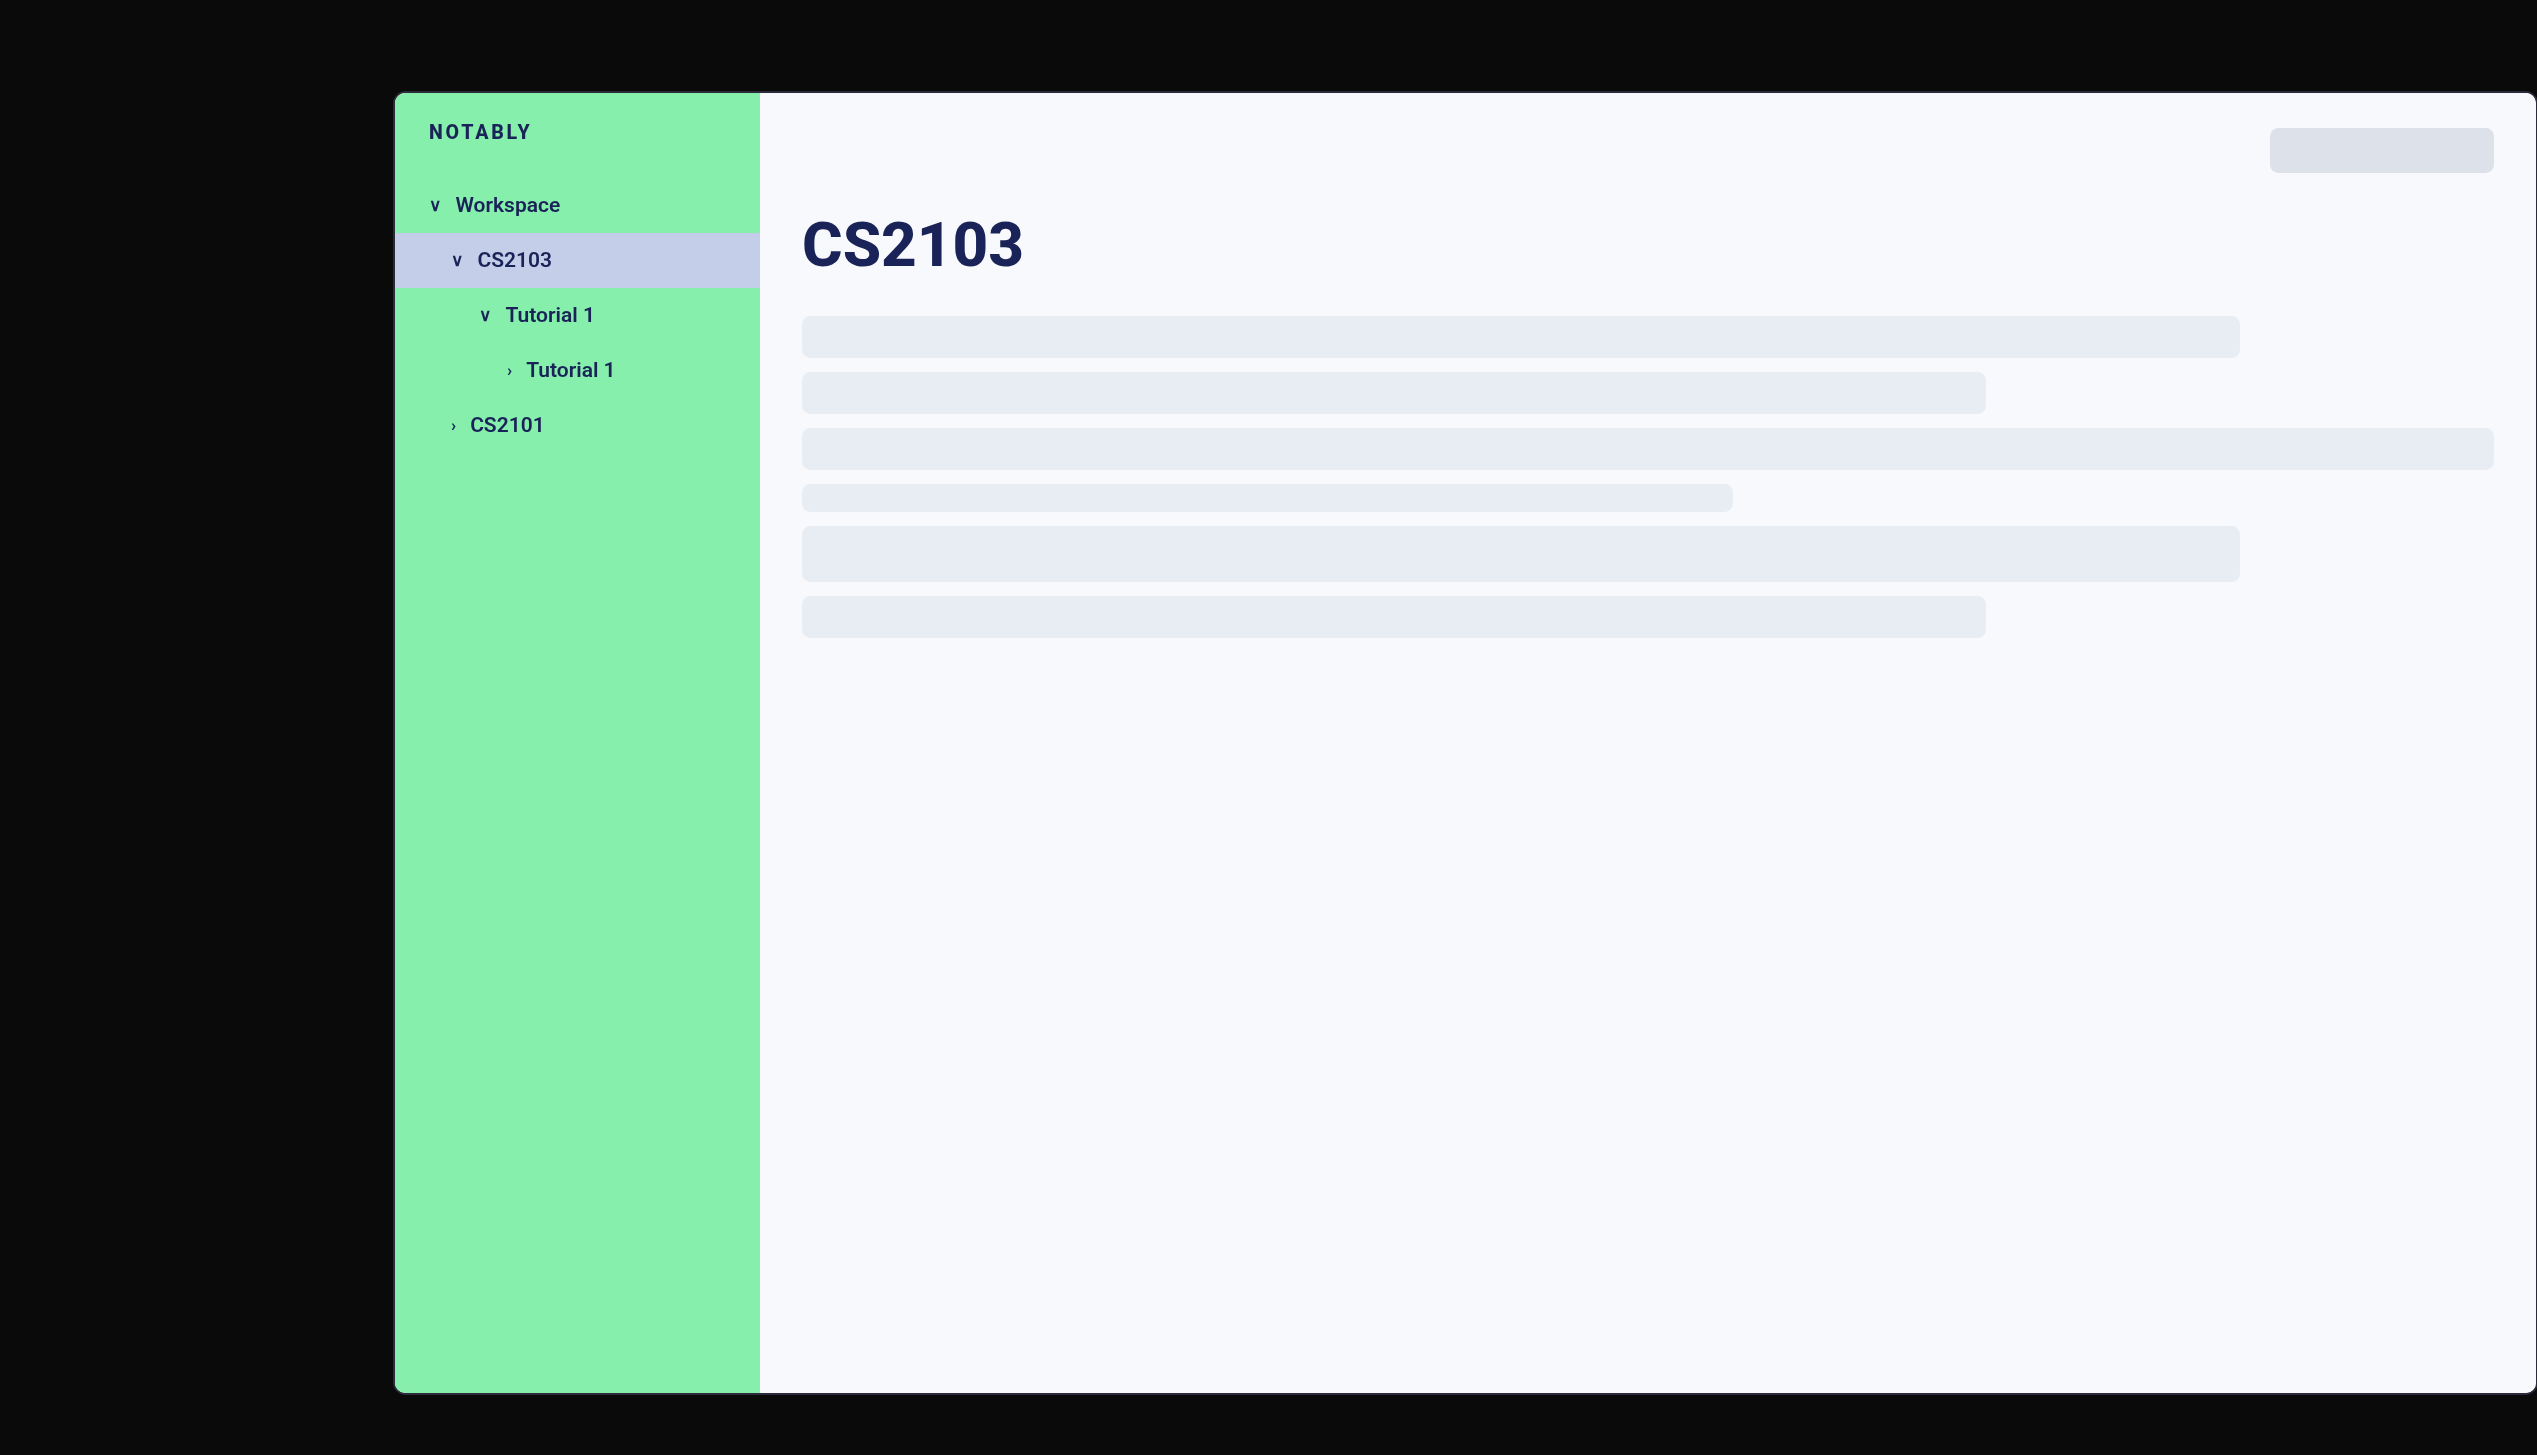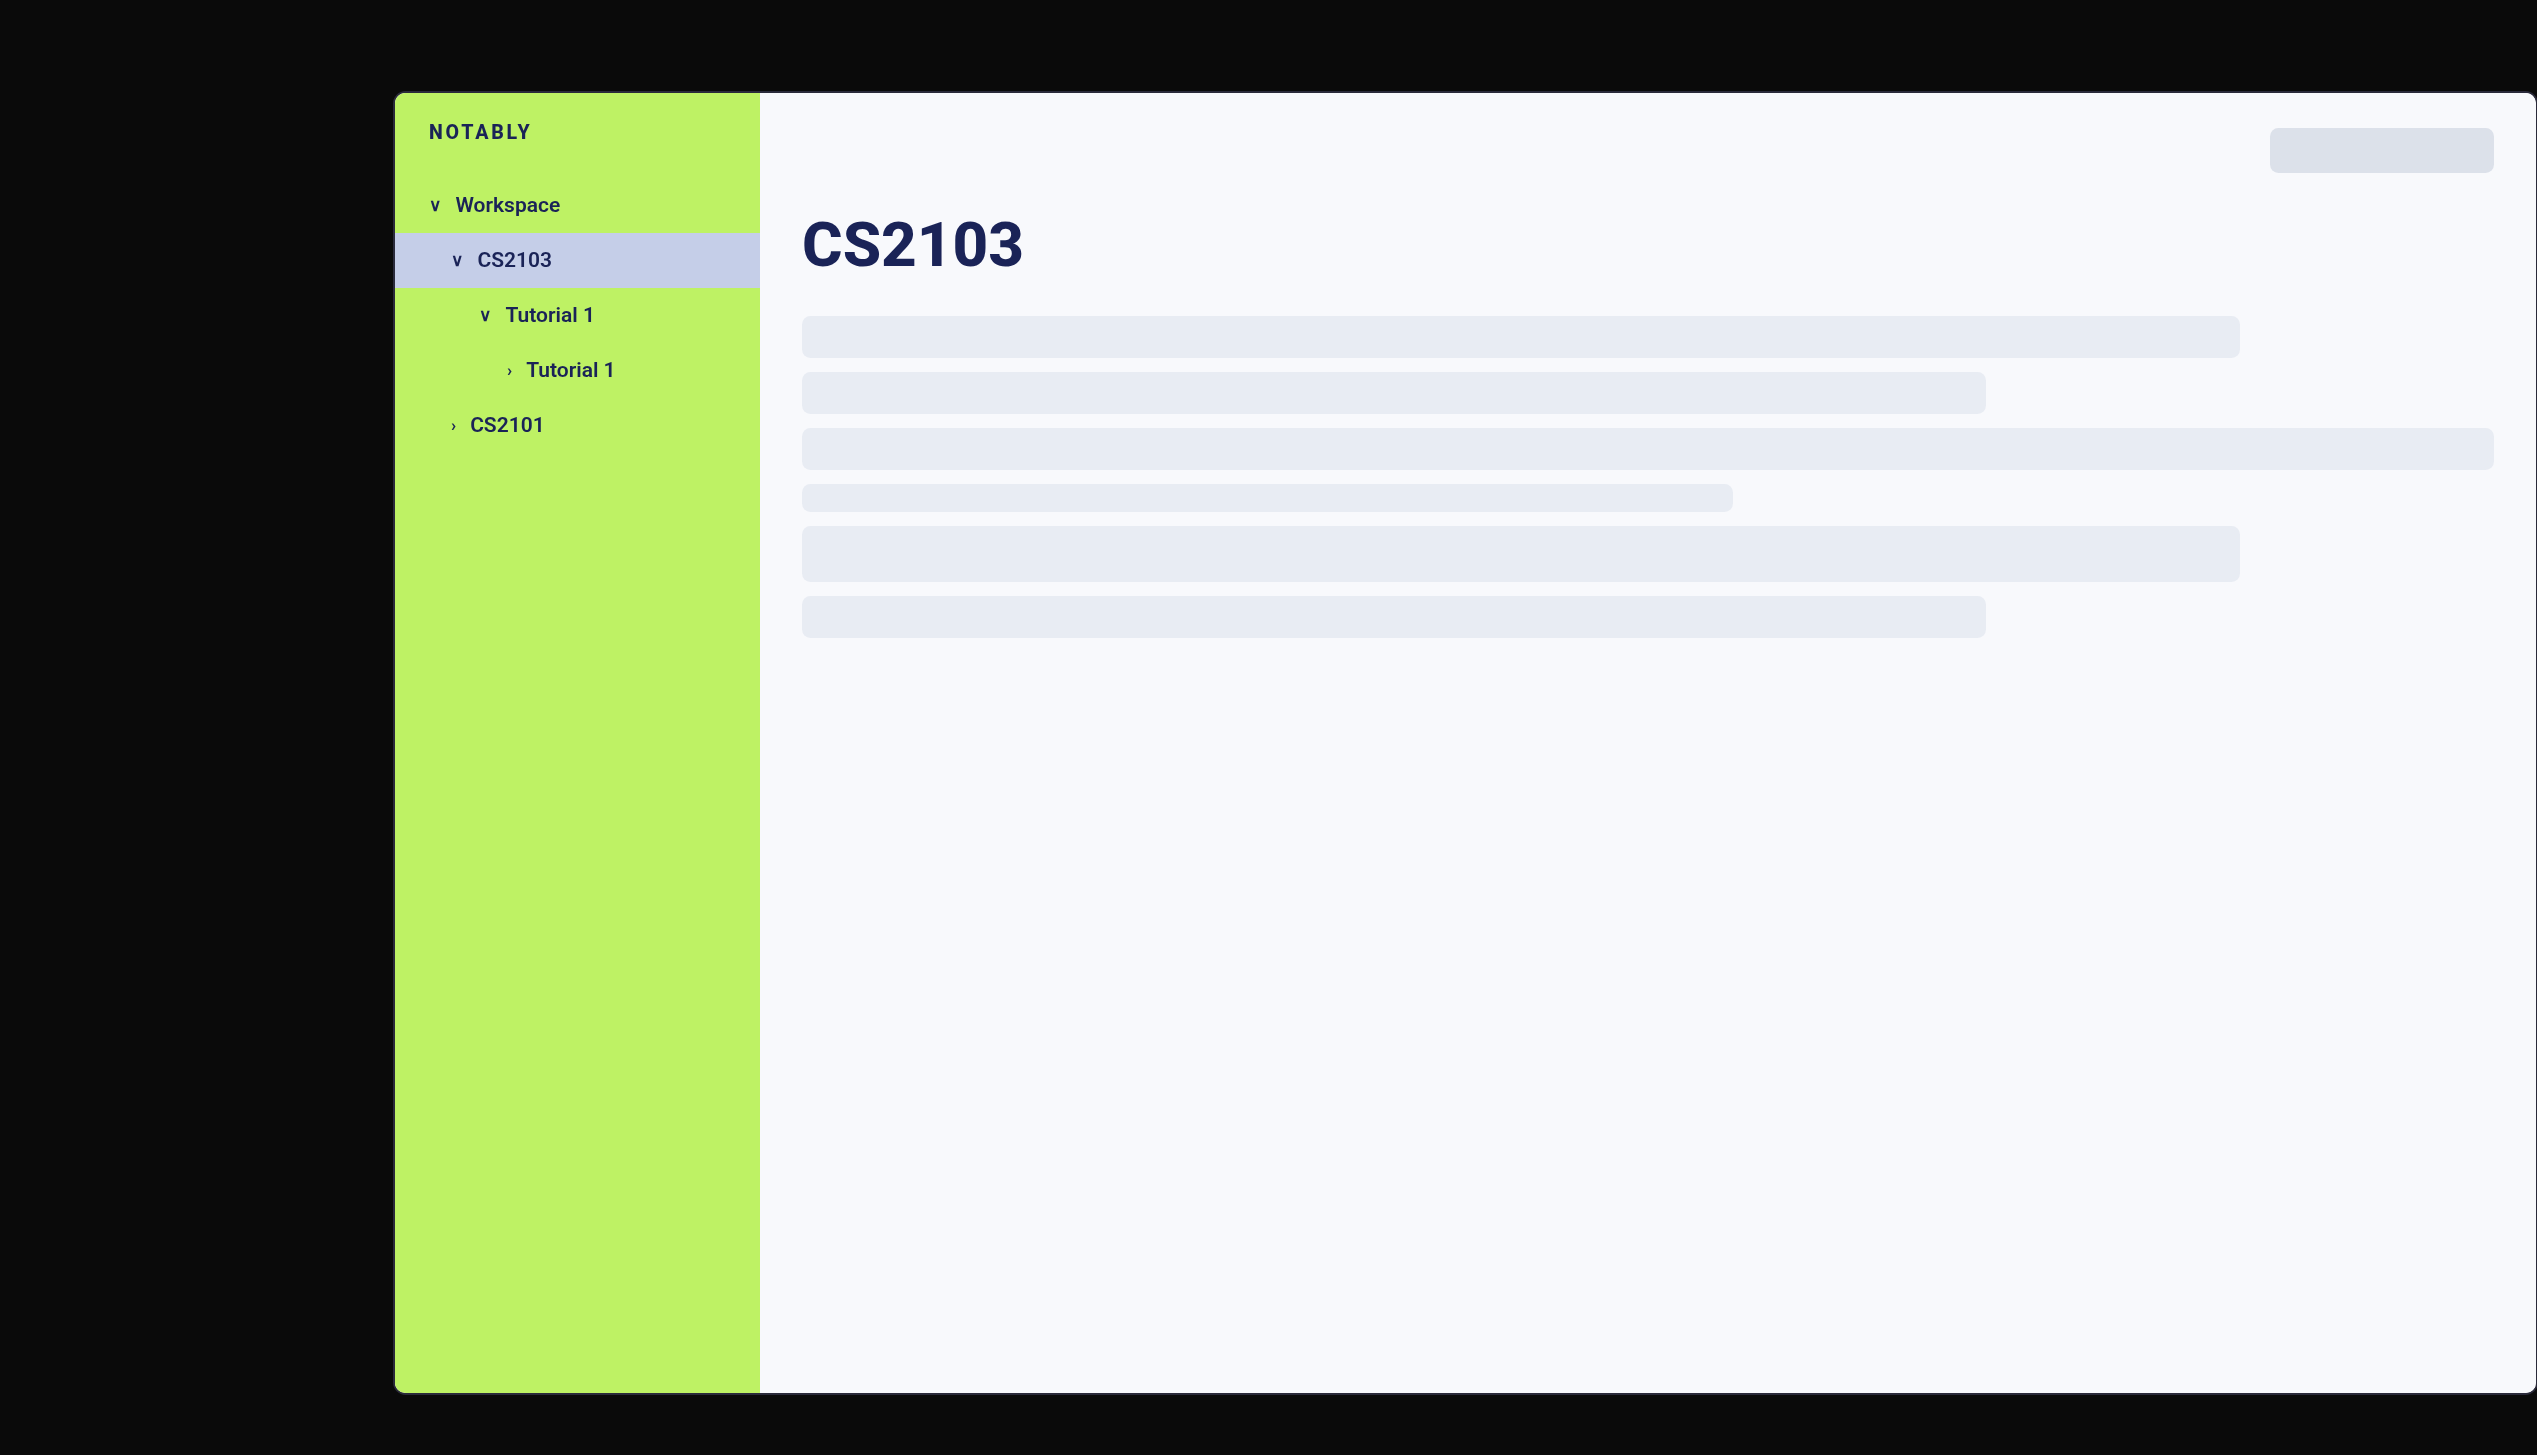--- a/index.html
+++ b/index.html
@@ -26,21 +26,21 @@
       background: #ffffff;
       border-radius: 12.6px;
       border: 2.1px solid #2a2a3a;
       overflow: hidden;
       display: flex;
     }
 
     .sidebar {
       width: 365px;
       min-width: 365px;
-      background: #bef264;
+      background: #86efac;
       height: 100%;
       display: flex;
       flex-direction: column;
       padding: 28px 0 4px 0;
     }
 
     .sidebar-logo {
       padding: 0 34px 34px 34px;
     }
 

